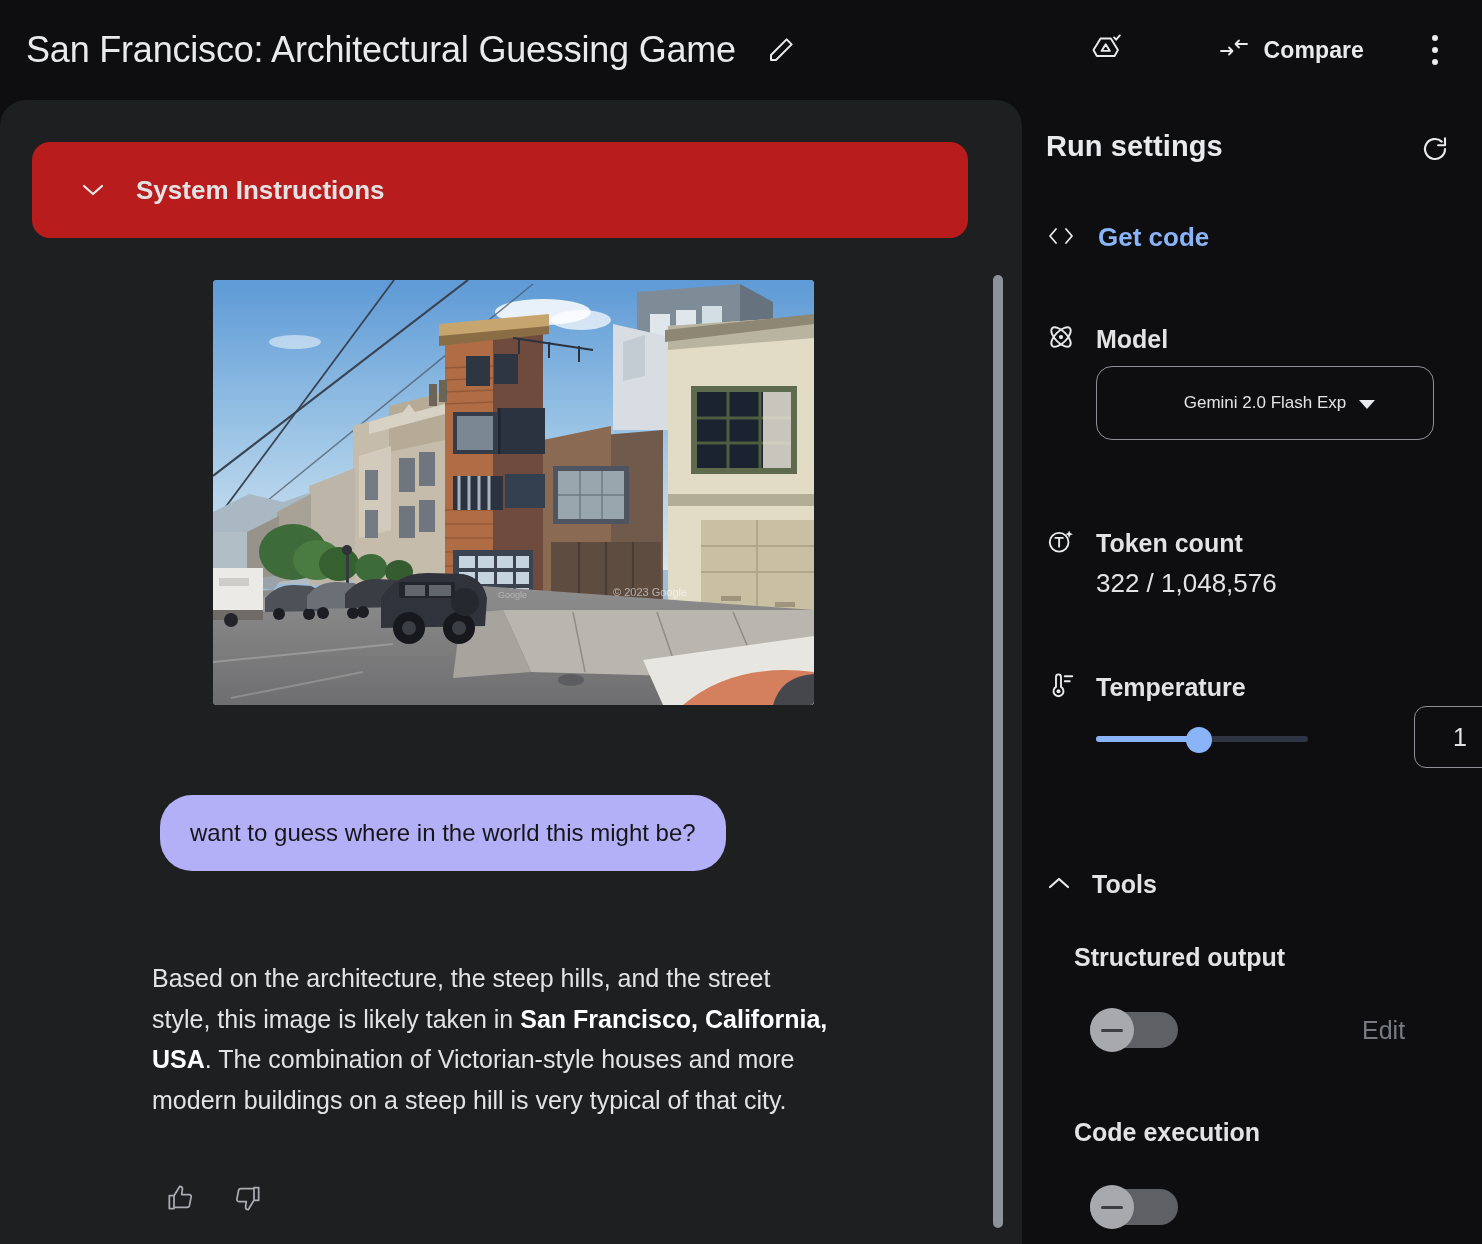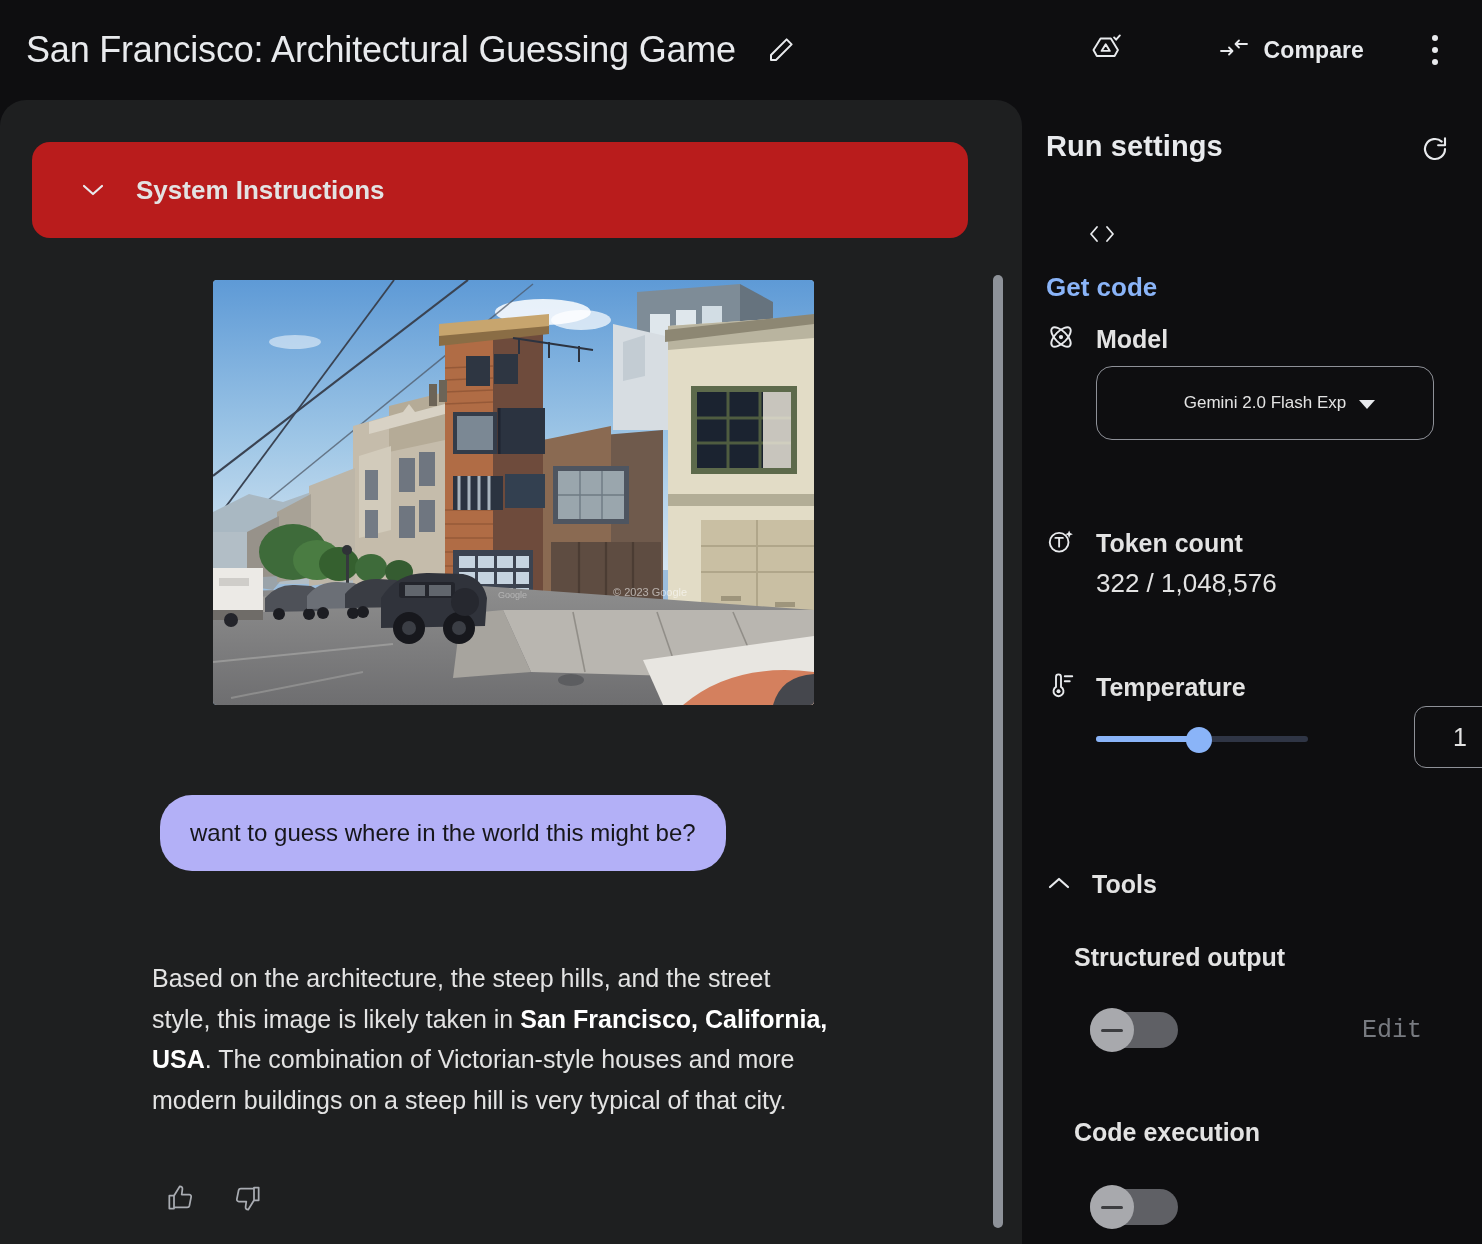--- a/index.html
+++ b/index.html
@@ -71,21 +71,21 @@
     position: absolute; left: 0; top: 175px; width: 10px; height: 953px;
     background: #8e9299; border-radius: 6px; cursor: pointer;
   }
 
   
   .rpanel { position: absolute; left: 1022px; top: 100px; width: 544px; height: 1144px; background: #0e0e10; }
   .rs-header { position: absolute; left: 24px; top: 30px; display: flex; align-items: center; width: 412px; }
   .rs-title { font-size: 29px; color: #e8eaed; font-weight: 600; letter-spacing: .1px; }
   .refresh { position: absolute; right: 6px; top: 2px; width: 34px; height: 34px; display:flex; align-items:center; justify-content:center; cursor: pointer; }
 
-  .getcode { position: absolute; left: 24px; top: 122px; display: flex; align-items: center; gap: 22px; cursor: pointer; flex-direction: column; }
+  .getcode { position: absolute; left: 24px; top: 122px; display: flex; align-items: center; gap: 22px; cursor: pointer; }
   .getcode-label { color: #8ab4f8; font-size: 26px; font-weight: 600; }
 
   .sec { position: absolute; left: 24px; display: flex; align-items: center; gap: 20px; }
   .sec-label { font-size: 25px; color: #e3e3e3; font-weight: 600; }
 
   .model-sec { top: 222px; }
   .model-select {
     position: absolute; left: 74px; top: 266px; width: 338px; height: 74px;
     border: 1px solid #8e9198; border-radius: 16px;
     display: flex; align-items: center; justify-content: center;
@@ -115,21 +115,21 @@
   .so-label { top: 843px; }
   .ce-label { top: 1018px; }
 
   .toggle { position: absolute; left: 68px; width: 88px; height: 44px; cursor: pointer; }
   .toggle .bar { position: absolute; left: 0; top: 4px; width: 88px; height: 36px; background: #5f6065; border-radius: 18px; }
   .toggle .knob { position: absolute; left: 0; top: 0; width: 44px; height: 44px; background: #a8a9ad; border-radius: 50%; }
   .toggle .dash { position: absolute; left: 11px; top: 21px; width: 22px; height: 2.5px; background: #3c3d40; border-radius: 2px; }
   .so-toggle { top: 908px; }
   .ce-toggle { top: 1085px; }
 
-  .edit-link { position: absolute; left: 340px; top: 916px; font-size: 25px; color: #777a80; cursor: pointer; font-family: Liberation Mono, monospace; }
+  .edit-link { position: absolute; left: 340px; top: 916px; font-size: 25px; color: #777a80; cursor: pointer; }
 </style>
 </head>
 <body>
 
 <div class="app">
 
   <div class="header">
     <div class="title">San Francisco: Architectural Guessing Game</div>
     <div class="edit-pencil">
       <svg width="30" height="30" viewBox="0 0 24 24" fill="none" stroke="#e8eaed" stroke-width="1.6" stroke-linecap="round" stroke-linejoin="round">

